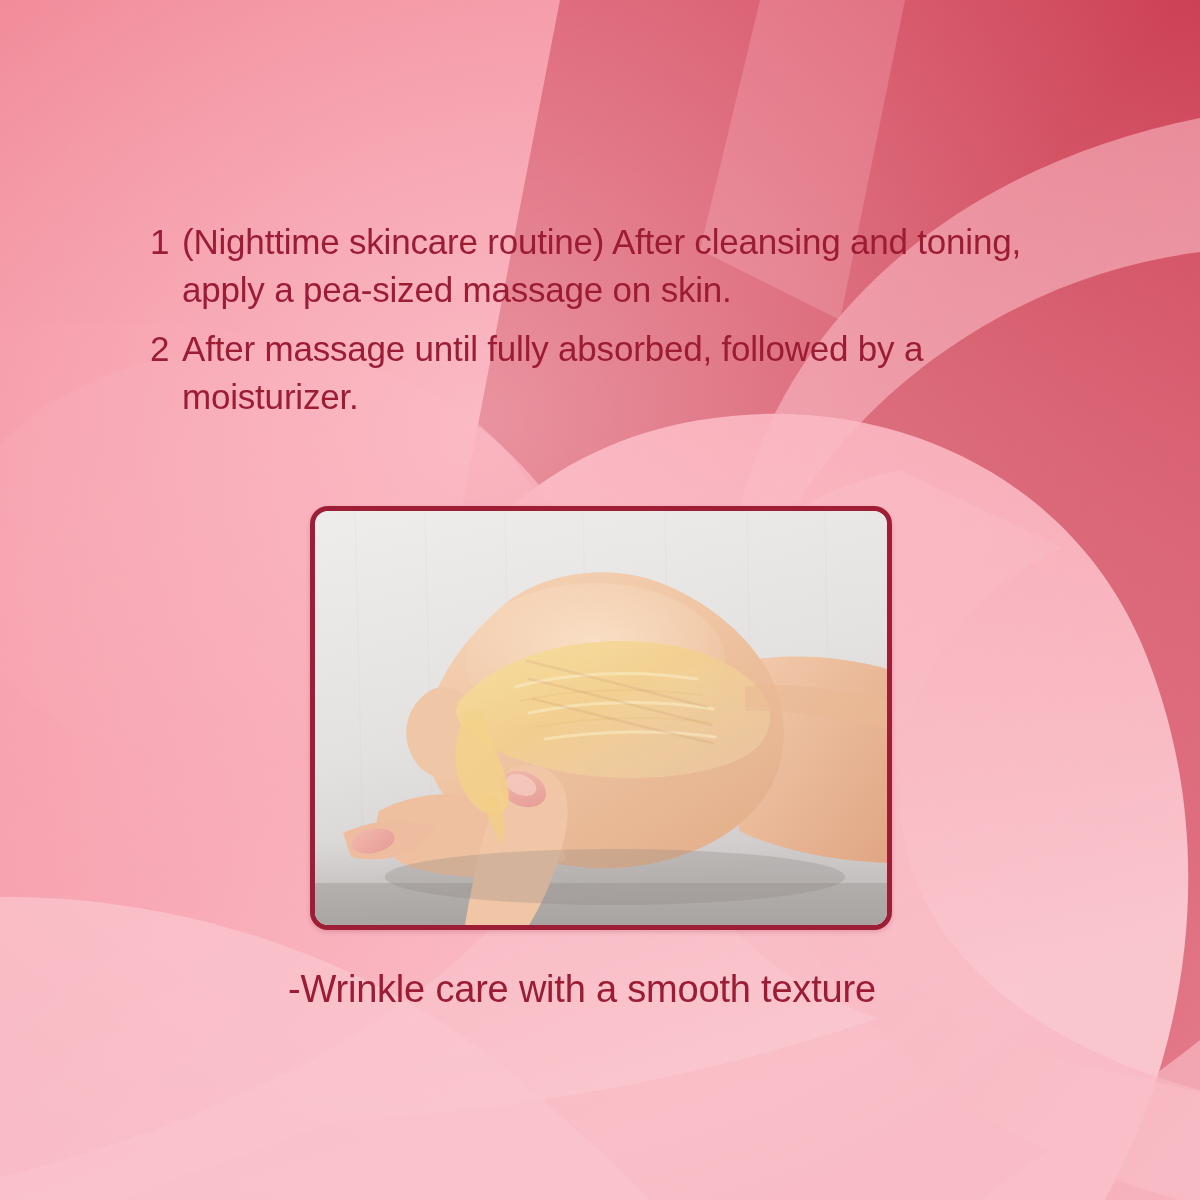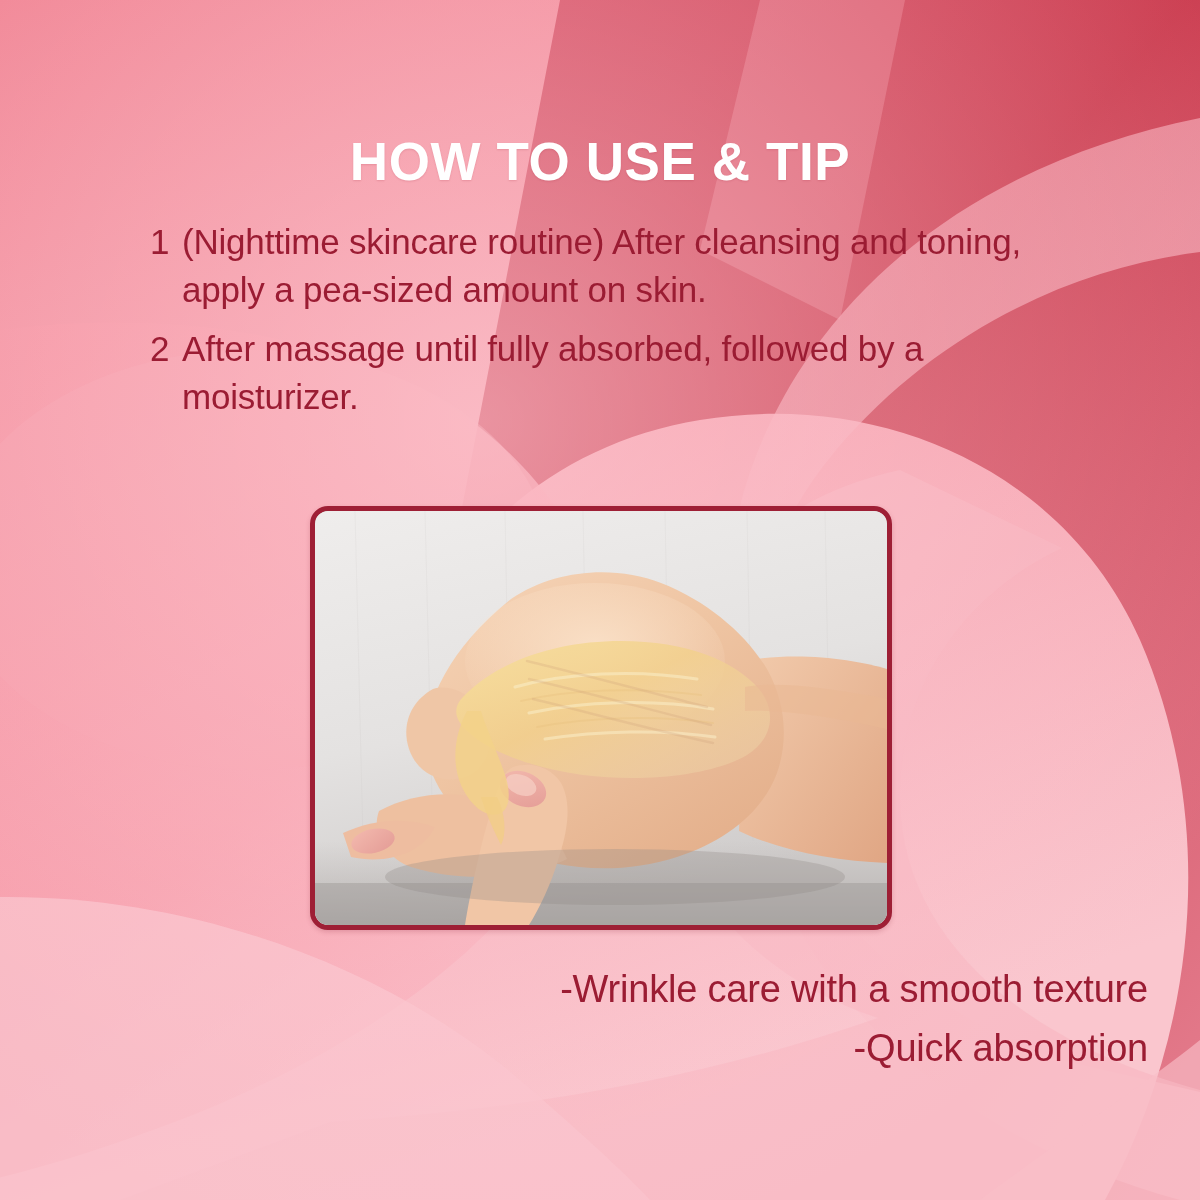--- a/index.html
+++ b/index.html
@@ -122,21 +122,20 @@
     width: 860px;
   }
   .bullet {
     color: #9B1C33;
     font-family: "Liberation Sans", sans-serif;
     font-size: 38px;
     font-weight: 400;
     line-height: 1.55;
     letter-spacing: -0.2px;
     white-space: nowrap;
-    text-align: right;
   }
 </style>
 </head>
 <body>
 
 <div id="poster">
 
   <div class="bg-layer">
     <svg class="bg-svg" width="1200" height="1200" viewBox="0 0 1200 1200" xmlns="http://www.w3.org/2000/svg">
       <defs>
@@ -207,27 +206,26 @@
       <path d="M 1200 1040 L 1200 1200 L 980 1200 C 1060 1140, 1140 1088, 1200 1040 Z" fill="#F9BEC8" opacity="0.65"></path>
 
       <path d="M 760 0 L 905 0 L 840 320 L 700 250 Z" fill="#F49AA8" opacity="0.35"></path>
 
       <rect x="0" y="0" width="1200" height="1200" fill="url(#glowGrad)"></rect>
     </svg>
   </div>
 
   <div class="content">
 
-    <h1 class="poster-title">HOW TO USE &amp; TIP</h1>
 
     <div class="steps">
 
       <div class="step">
         <span class="step-num">1</span>
-        <span class="step-text">(Nighttime skincare routine) After cleansing and toning, apply a pea-sized amount on skin.</span>
+        <span class="step-text">(Nighttime skincare routine) After cleansing and toning, apply a pea-sized massage on skin.</span>
       </div>
 
       <div class="step">
         <span class="step-num">2</span>
         <span class="step-text">After massage until fully absorbed, followed by a moisturizer.</span>
       </div>
 
     </div>
 
     <div class="photo-frame">
@@ -356,17 +354,16 @@
 
           <ellipse cx="300" cy="366" rx="230" ry="28" fill="#8E8885" opacity="0.30"></ellipse>
 
           <rect x="0" y="0" width="572" height="414" fill="none"></rect>
         </svg>
       </div>
     </div>
 
     <div class="bullets">
       <div class="bullet">-Wrinkle care with a smooth texture</div>
-      <div class="bullet">-Quick absorption</div>
     </div>
 
   </div>
 </div>
 
 </body></html>

